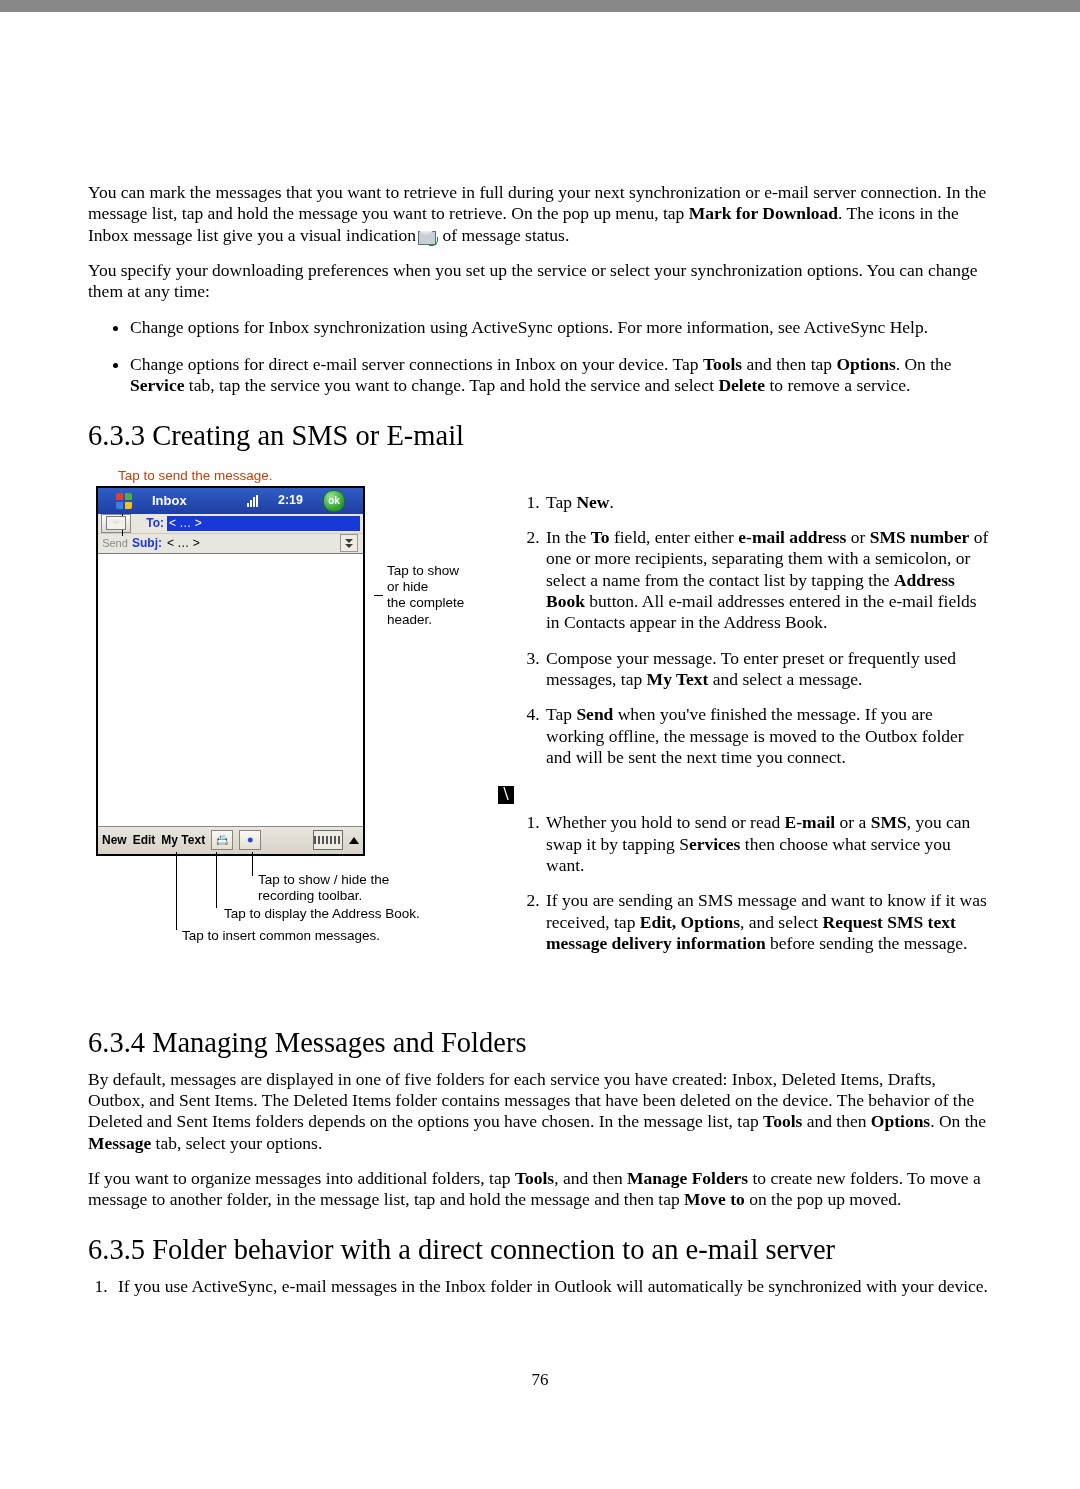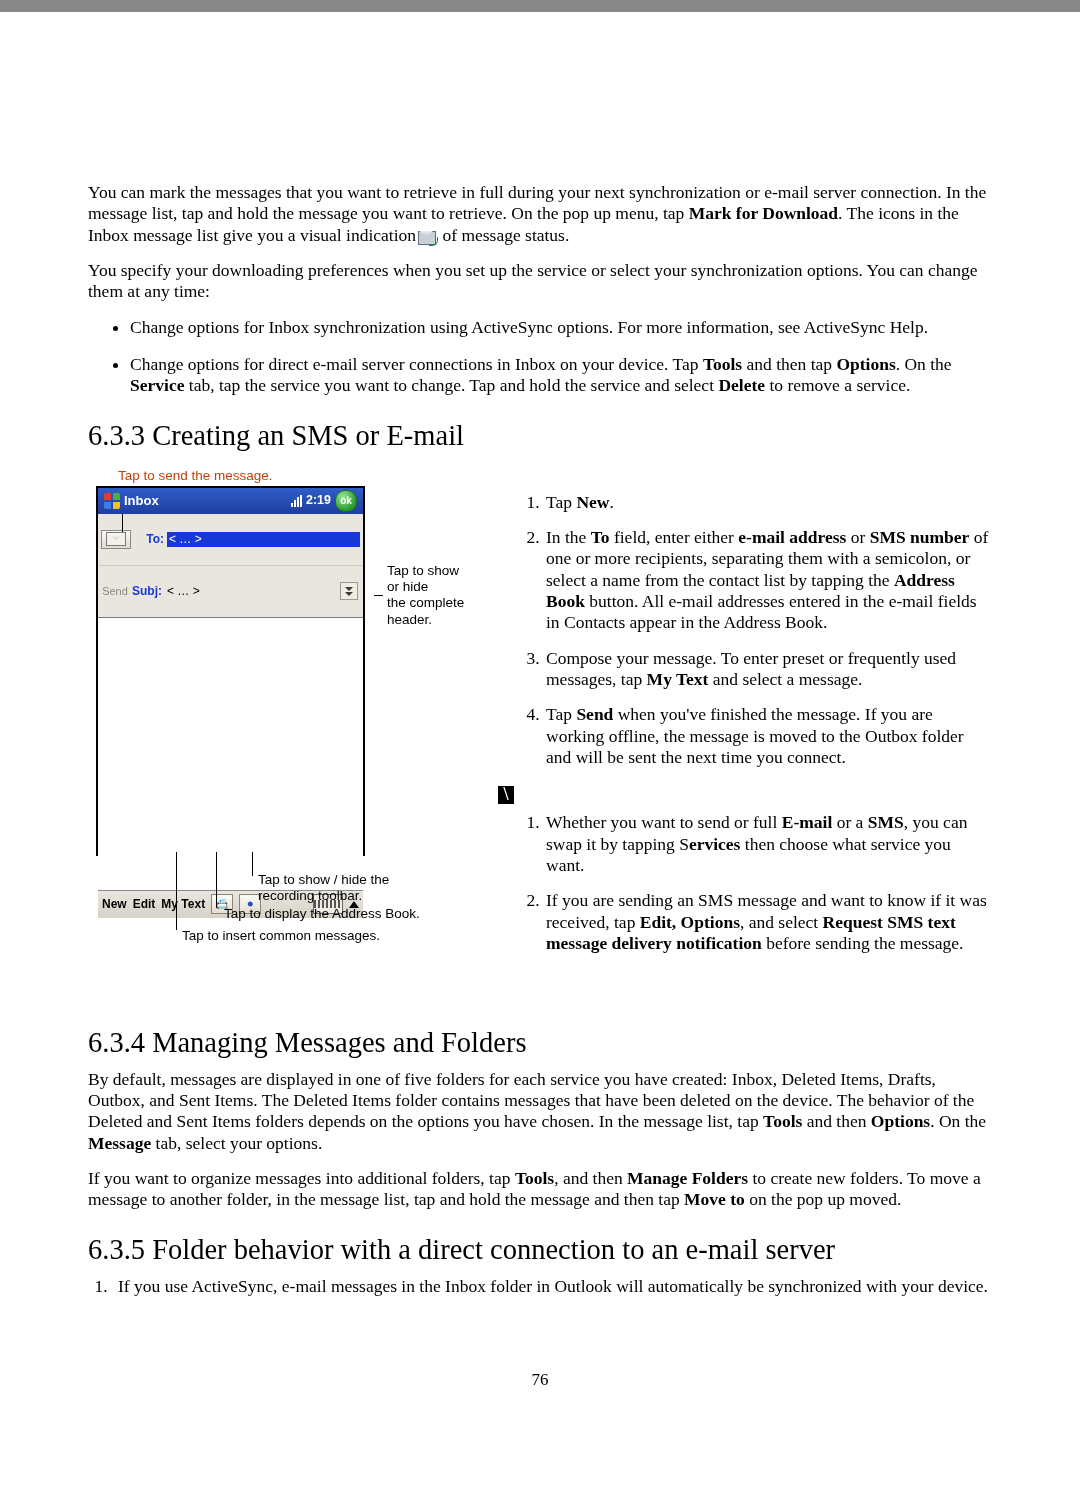--- a/index.html
+++ b/index.html
@@ -110,22 +110,22 @@
     font-size: 13px;
     margin-left: 8px;
   }
   
   .tbar {
     height: 26px;
     background: linear-gradient(180deg,#2f5dc8 0%, #1f3ea0 100%);
     color: #fff;
     display: flex;
     align-items: center;
-    padding: 0 6px;
-    gap: 4px;
+    padding: 0 18px;
+    gap: 20px;
     font-weight: bold;
     position: relative;
   }
   .tbar .winlogo {
     width: 16px; height: 16px;
     display: inline-block;
     background:
       linear-gradient(#e43b2f,#e43b2f) 0 0/7px 7px no-repeat,
       linear-gradient(#4aae4a,#4aae4a) 9px 0/7px 7px no-repeat,
       linear-gradient(#3d7ee0,#3d7ee0) 0 9px/7px 7px no-repeat,
@@ -152,21 +152,21 @@
     border: 1px solid #177517;
   }
   
   .compose {
     border-bottom: 1px solid #7a7a7a;
     background: #e9e6e0;
   }
   .crow {
     display: flex; align-items: center;
     height: 19px;
-    padding: 16px 3px;
+    padding: 0 3px;
     gap: 3px;
   }
   .crow + .crow { border-top: 1px solid #cfcabf; }
   .crow .sendbtn {
     width: 28px; height: 17px;
     border: 1px solid #8a8a8a;
     background: linear-gradient(180deg,#fdfdfd,#dedacf);
     display: inline-flex; align-items: center; justify-content: center;
   }
   .env-mini {
@@ -370,24 +370,24 @@
       </li>
       <li>
         <span>Tap </span><span class="bold">Send</span><span> when you've finished the message. If you are working offline, the message is moved to the Outbox folder and will be sent the next time you connect.</span>
       </li>
     </ol>
 
     <div class="notebox">\</div>
 
     <ol class="steps">
       <li>
-        <span>Whether you want to send or full </span><span class="bold">E-mail</span><span> or a </span><span class="bold">SMS</span><span>, you can swap it by tapping S</span><span class="bold">ervices</span><span> then choose what service you want.</span>
-      </li>
-      <li>
-        <span>If you are sending an SMS message and want to know if it was received, tap </span><span class="bold">Edit, Options</span><span>, and select </span><span class="bold">Request SMS text message delivery notification</span><span> before sending the message.</span>
+        <span>Whether you hold to send or read </span><span class="bold">E-mail</span><span> or a </span><span class="bold">SMS</span><span>, you can swap it by tapping S</span><span class="bold">ervices</span><span> then choose what service you want.</span>
+      </li>
+      <li>
+        <span>If you are sending an SMS message and want to know if it was received, tap </span><span class="bold">Edit, Options</span><span>, and select </span><span class="bold">Request SMS text message delivery information</span><span> before sending the message.</span>
       </li>
     </ol>
   </div>
 </div>
 
 <h2 class="section" style="margin-top:50px;">6.3.4 Managing Messages and Folders</h2>
 <p class="para">
   <span>By default, messages are displayed in one of five folders for each service you have created: Inbox, Deleted Items, Drafts, Outbox, and Sent Items. The Deleted Items folder contains messages that have been deleted on the device. The behavior of the Deleted and Sent Items folders depends on the options you have chosen. In the message list, tap </span><span class="bold">Tools</span><span> and then </span><span class="bold">Options</span><span>. On the </span><span class="bold">Message</span><span> tab, select your options.</span>
 </p>
 <p class="para">

